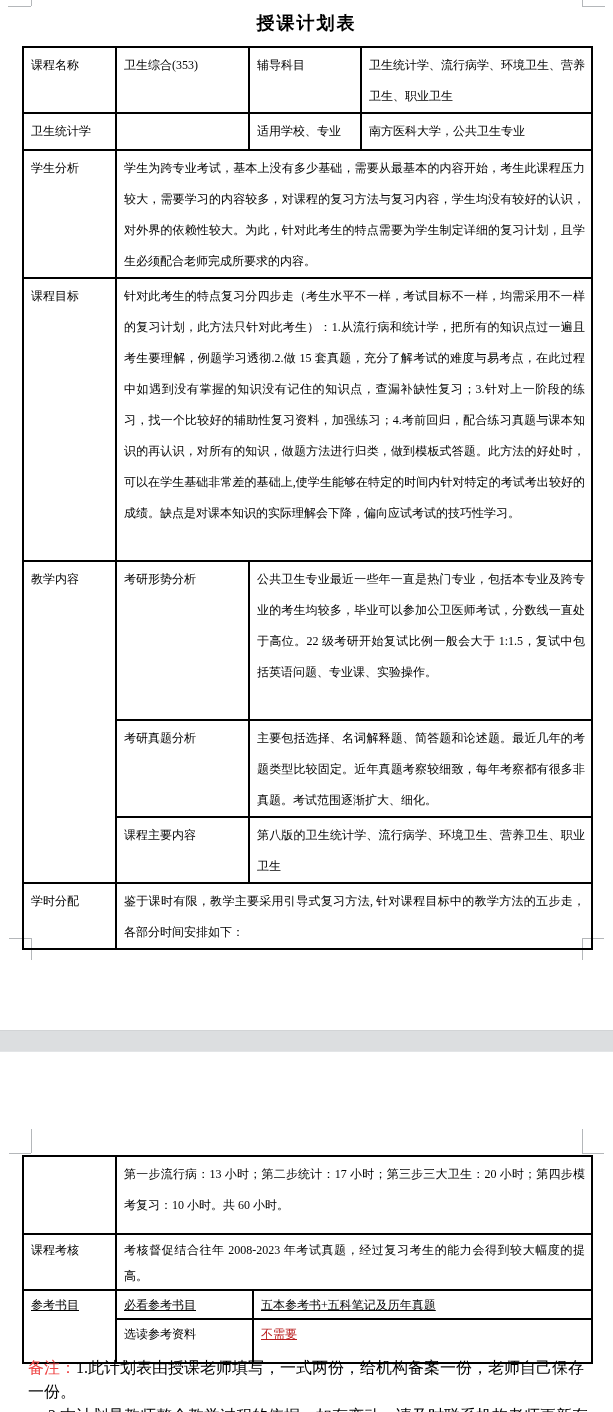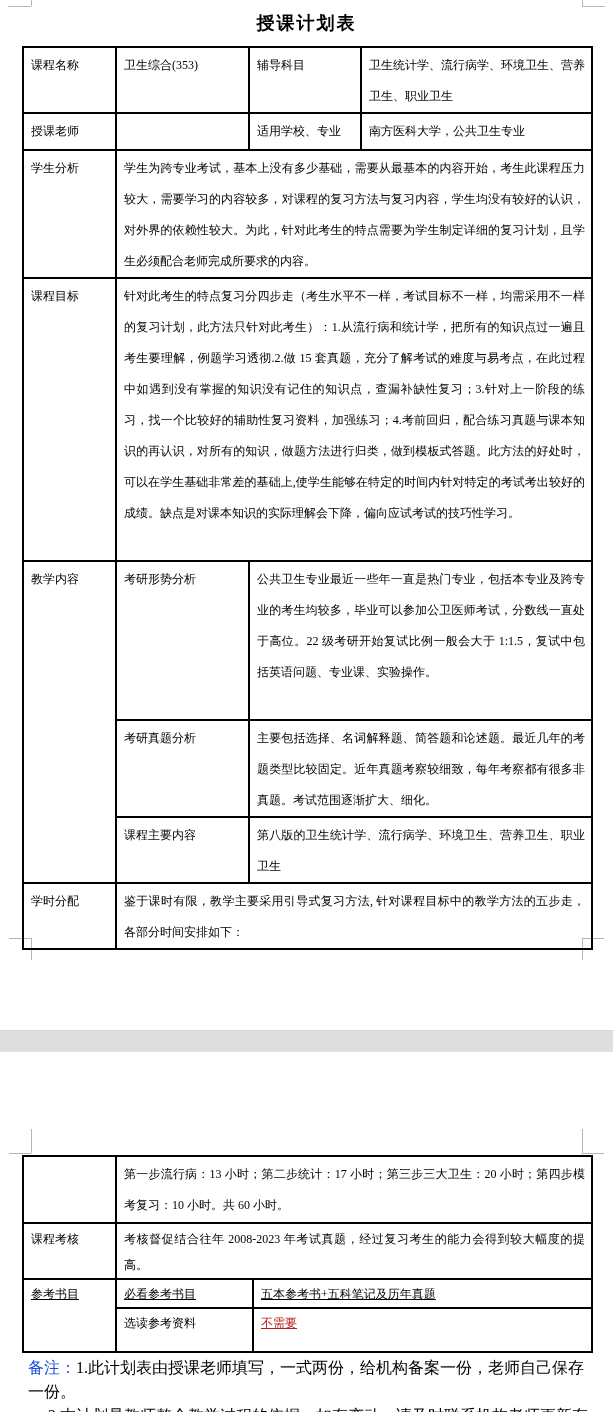--- a/index.html
+++ b/index.html
@@ -48,35 +48,35 @@
   td.label{text-align:left;}
   .r1{height:62px;}
   .r2{height:37px;}
   .r3{height:125px;}
   .r4{height:283px;padding-left:28px;}
   .r5{height:159px;}
   .r6{height:93px;}
   .r7{height:63px;margin-top:8px;}
   .r8{height:63px;}
 
-  .t2ra{height:67px;}
+  .t2ra{height:78px;}
   .t2rb{height:54px;}
   .t2rb td{line-height:26px;}
   .t2rc{height:29px;}
   .t2rc td{line-height:25px;text-decoration:underline;}
   .t2rd{height:44px;}
   .t2rd td{line-height:25px;}
 
   .red-text{color:#b91c1c;text-decoration:underline;}
 
   .notes{
     position:absolute;left:28px;top:1356px;width:560px;
     font-size:16px;line-height:24px;text-align:left;
   }
-  .notes .note-label{color:#1d4ed8;}
+  .notes .note-label{color:#ef4444;}
   .notes .indent{padding-left:20px;}
 </style>
 </head>
 <body>
 
 <div class="screen">
 
   <div class="mark" style="left:8px;top:6px;width:23px;height:1px;"></div>
   <div class="mark" style="left:31px;top:0;width:1px;height:6px;"></div>
   <div class="mark" style="left:582px;top:6px;width:23px;height:1px;"></div>
@@ -103,21 +103,21 @@
         <col style="width:231px">
       </colgroup>
     <tbody>
         <tr class="r1">
       <td class="label">课程名称</td>
       <td>卫生综合(353)</td>
       <td class="label">辅导科目</td>
       <td>卫生统计学、流行病学、环境卫生、营养卫生、职业卫生</td>
     </tr>
     <tr class="r2">
-      <td class="label">授课老师</td>
+      <td class="label">卫生统计学</td>
       <td></td>
       <td class="label">适用学校、专业</td>
       <td>南方医科大学，公共卫生专业</td>
     </tr>
     <tr class="r3">
       <td class="label">学生分析</td>
       <td colspan="3">学生为跨专业考试，基本上没有多少基础，需要从最基本的内容开始，考生此课程压力较大，需要学习的内容较多，对课程的复习方法与复习内容，学生均没有较好的认识，对外界的依赖性较大。为此，针对此考生的特点需要为学生制定详细的复习计划，且学生必须配合老师完成所要求的内容。</td>
     </tr>
     <tr class="r4">
       <td class="label">课程目标</td>

